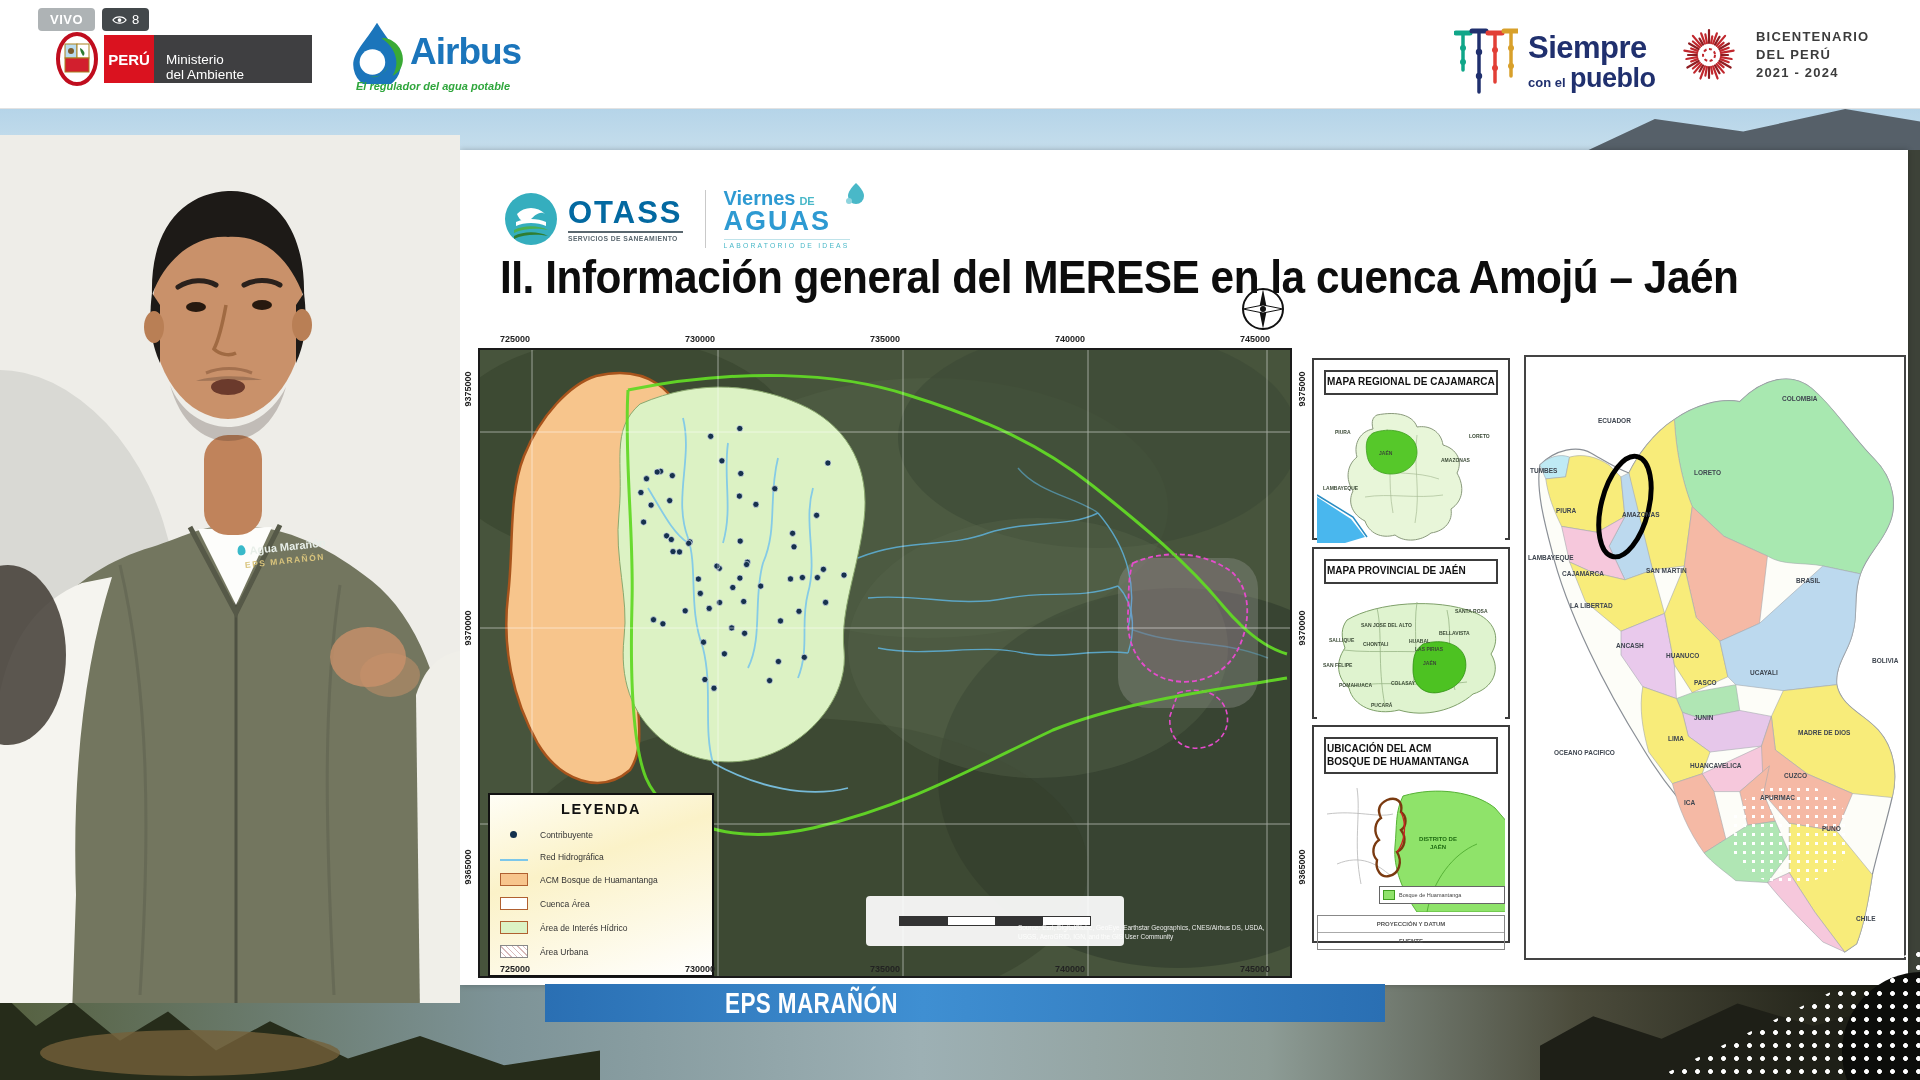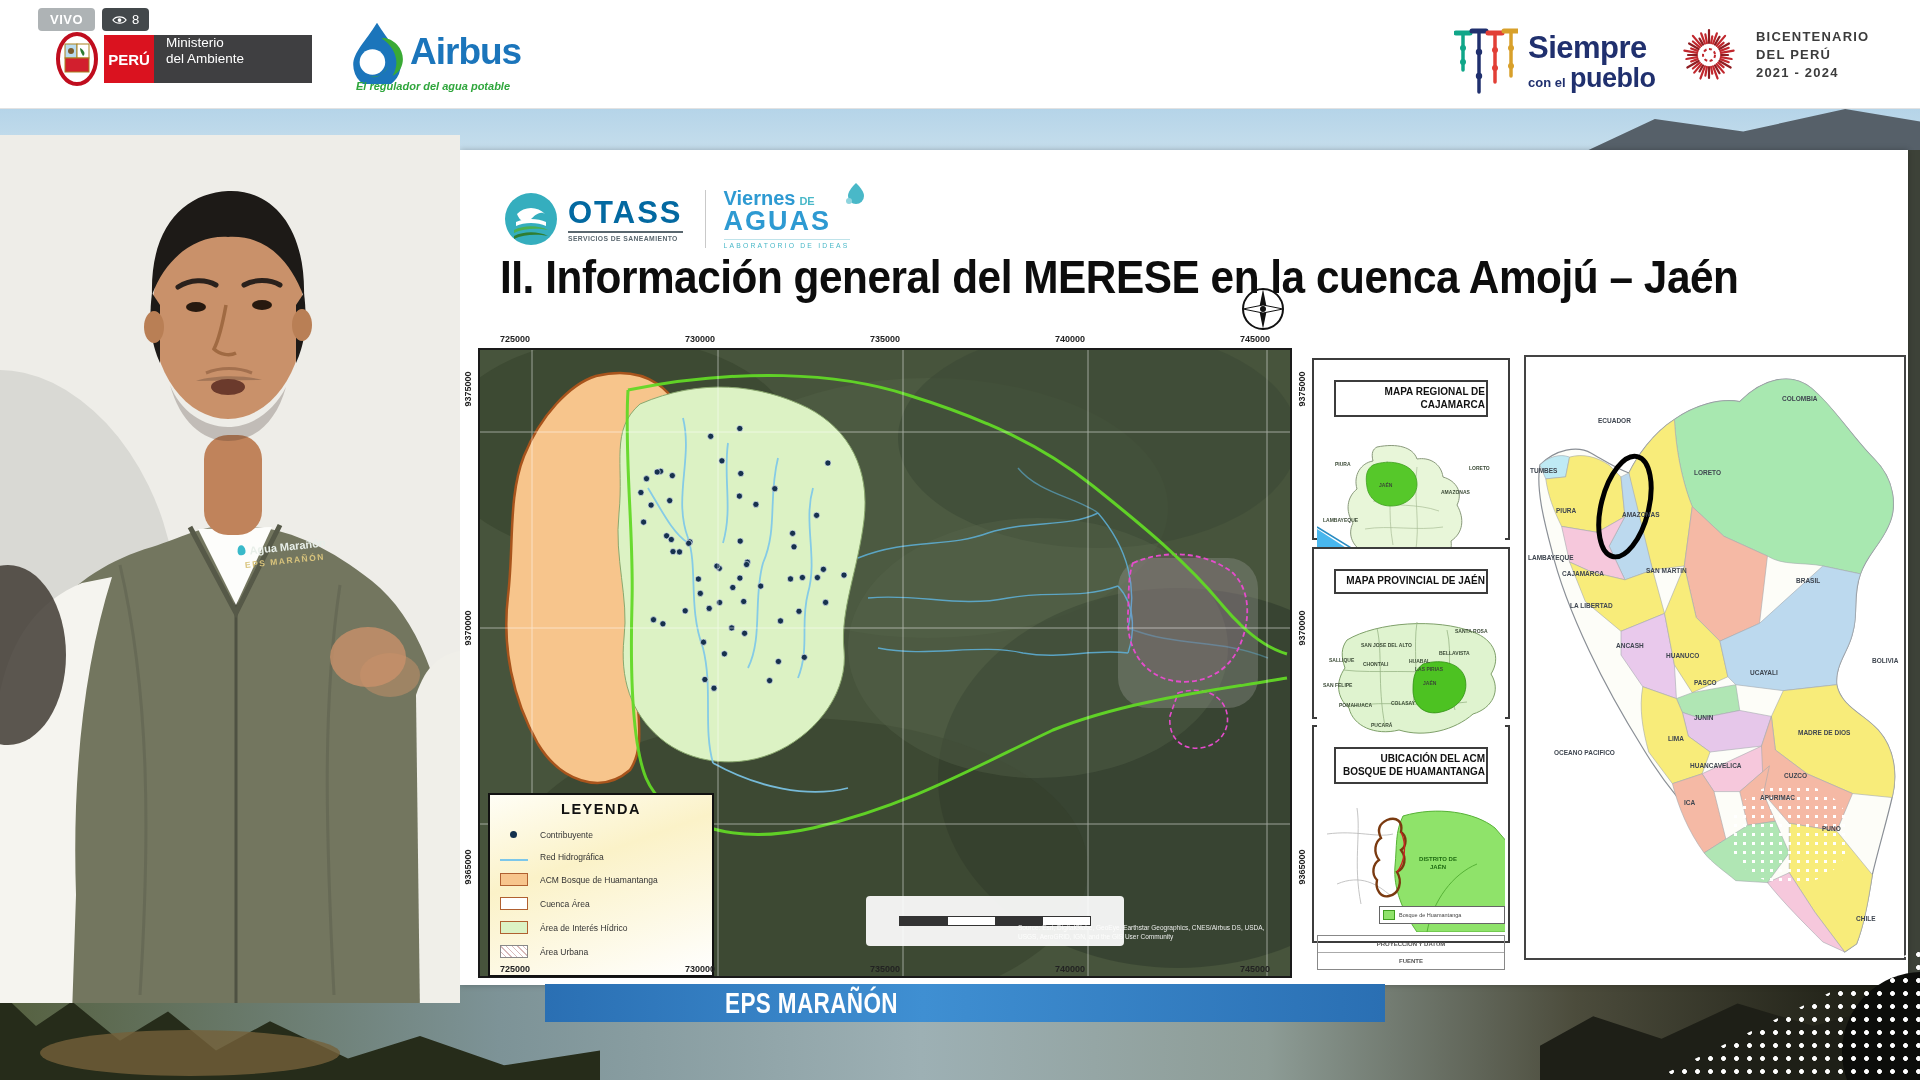--- a/index.html
+++ b/index.html
@@ -32,21 +32,21 @@
   .badges{position:absolute;left:38px;top:8px;z-index:55;display:flex;gap:7px;}
   .vivo{display:inline-block;background:#aeb3b5;color:#fff;font-weight:bold;font-size:13px;
         padding:4px 12px;border-radius:4px;letter-spacing:.5px;}
   .viewers{display:inline-flex;align-items:center;gap:5px;background:#43484b;color:#fff;
         font-size:13px;padding:4px 10px;border-radius:4px;}
 
   .peru-logo{position:absolute;left:56px;top:32px;display:flex;align-items:center;}
   .peru-red{width:50px;height:48px;background:#da121f;color:#fff;display:flex;align-items:center;
         justify-content:center;font-weight:bold;font-size:15px;}
   .peru-dark{width:146px;height:48px;background:#3f3f41;color:#fff;font-size:13.5px;line-height:1.15;
-        display:flex;flex-direction:column;justify-content:flex-start;padding-left:12px;}
+        display:flex;flex-direction:column;justify-content:flex-end;padding-left:12px;}
 
   .sunass-logo{position:absolute;left:350px;top:20px;width:210px;}
   .sunass-row{display:flex;align-items:center;gap:6px;}
   .sunass-name{color:#1b75bb;font-size:37px;font-weight:bold;letter-spacing:-1px;}
   .sunass-tag{color:#2fa63c;font-size:11px;font-style:italic;font-weight:bold;margin:-4px 0 0 6px;}
 
   .siempre-logo{position:absolute;left:1454px;top:26px;display:flex;gap:10px;align-items:center;}
   .siempre-text{color:#20306e;line-height:1;}
   .siempre-w1{font-size:31px;font-weight:bold;letter-spacing:-.5px;}
   .siempre-w2{margin-top:2px;}
@@ -116,21 +116,21 @@
   .scalebar .bar i:nth-child(even){background:#fff;}
   .map-credits{position:absolute;left:540px;top:576px;width:265px;font-size:6.5px;color:#fff;
        opacity:.9;line-height:1.35;}
   .compass{position:absolute;left:780px;top:136px;}
 
   
   .panel{position:absolute;left:852px;width:198px;border:2px solid #3c3c3c;background:#fff;box-sizing:border-box;}
   .panel-a{top:208px;height:182px;}
   .panel-b{top:397px;height:172px;}
   .panel-c{top:575px;height:218px;}
-  .panel-title{margin:20px;border:2px solid #3c3c3c;font-size:10px;font-weight:bold;text-align:right;
+  .panel-title{margin:10px;border:2px solid #3c3c3c;font-size:10px;font-weight:bold;text-align:left;
        padding:4px 1px;color:#111;line-height:1.25;}
   .panel-map{position:relative;margin:0 3px 3px;overflow:hidden;background:#fff;}
   .panel-a .panel-map{height:138px;}
   .panel-b .panel-map{height:130px;}
   .panel-c .panel-map{height:128px;}
   .tiny-label{position:absolute;font-size:5px;font-weight:bold;color:#3b4a36;white-space:nowrap;}
   .district-label{position:absolute;left:86px;top:52px;font-size:6px;font-weight:bold;color:#1e6b12;
        text-align:center;line-height:1.3;width:70px;}
   .mini-legend{position:absolute;left:62px;top:102px;width:118px;border:1px solid #666;background:#fff;
        font-size:5.5px;color:#444;display:flex;align-items:center;gap:4px;padding:3px;}

